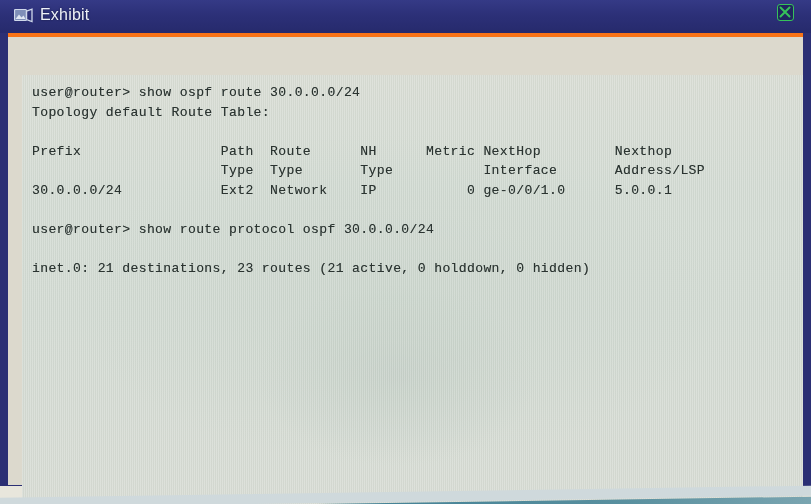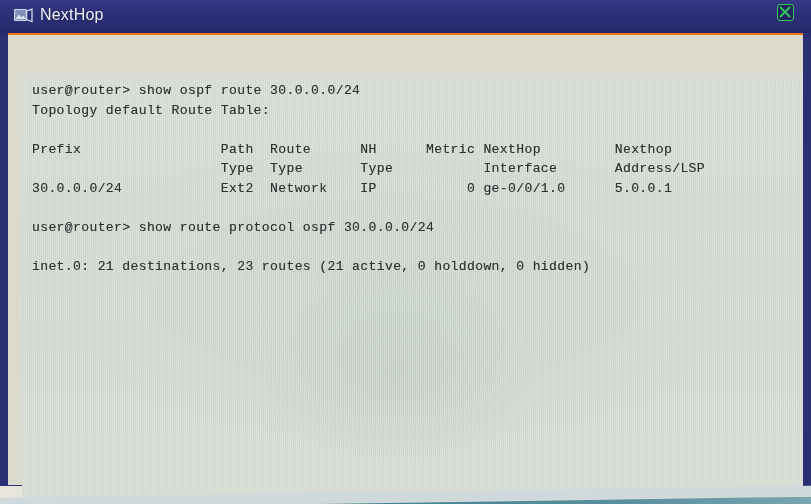--- a/index.html
+++ b/index.html
@@ -110,21 +110,21 @@
 
   
   #content-bevel {
     position: absolute;
     left: 8px;
     top: 33px;
     width: 795px;
     height: 452px;
     background: #dcd9cd;
     box-sizing: border-box;
-    border-top: 2px solid #f97316;
+    border-top: 4px solid #f97316;
   }
 
   
   #terminal {
     position: absolute;
     left: 14px;
     top: 38px;
     width: 781px;
     height: 432px;
     background:
@@ -186,21 +186,21 @@
     <div id="titlebar">
 
       <span id="title-icon">
         <svg width="19" height="16" viewBox="0 0 19 16">
           <rect x="0.5" y="1.5" width="12" height="11" rx="1" fill="#7f8fb8" stroke="#cfd8ea" stroke-width="1.2"></rect>
           <path d="M1.5 11 L5 6.5 L7.5 9.5 L9.5 7.5 L11.5 11 Z" fill="#dfe6f2"></path>
           <path d="M12.5 3.2 L18 1.2 L18 13.6 L12.5 11.6 Z" fill="none" stroke="#cfd8ea" stroke-width="1.3"></path>
         </svg>
       </span>
 
-      <span id="title-text">NextHop</span>
+      <span id="title-text">Exhibit</span>
 
       <div id="close-button" title="Close">
         <svg width="14" height="14" viewBox="0 0 14 14">
           <path d="M2.5 2.5 L11.5 11.5 M11.5 2.5 L2.5 11.5" stroke="#36c25a" stroke-width="2" stroke-linecap="round"></path>
         </svg>
       </div>
     </div>
 
     <div id="content-bevel">
 

